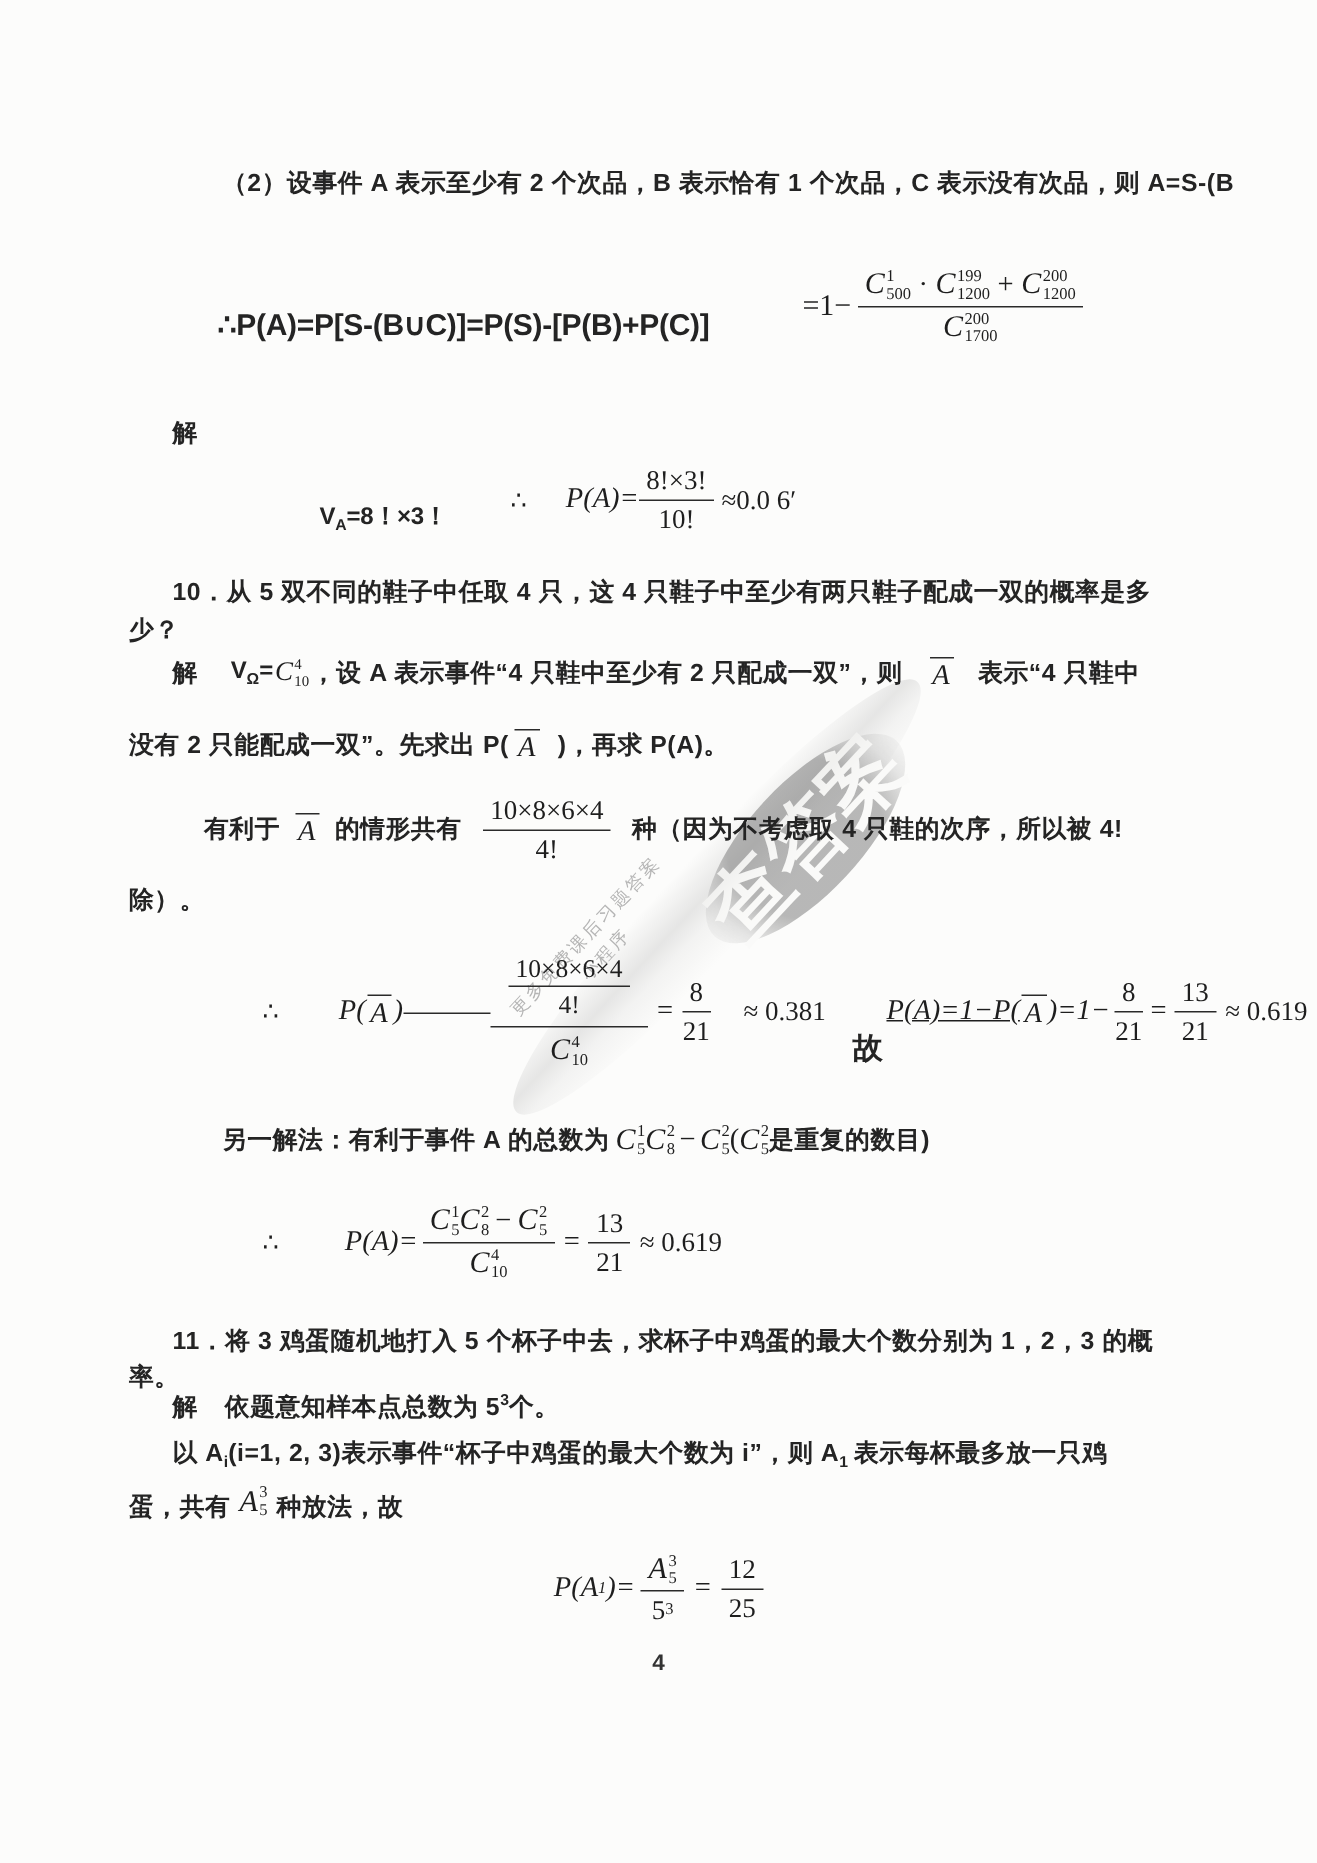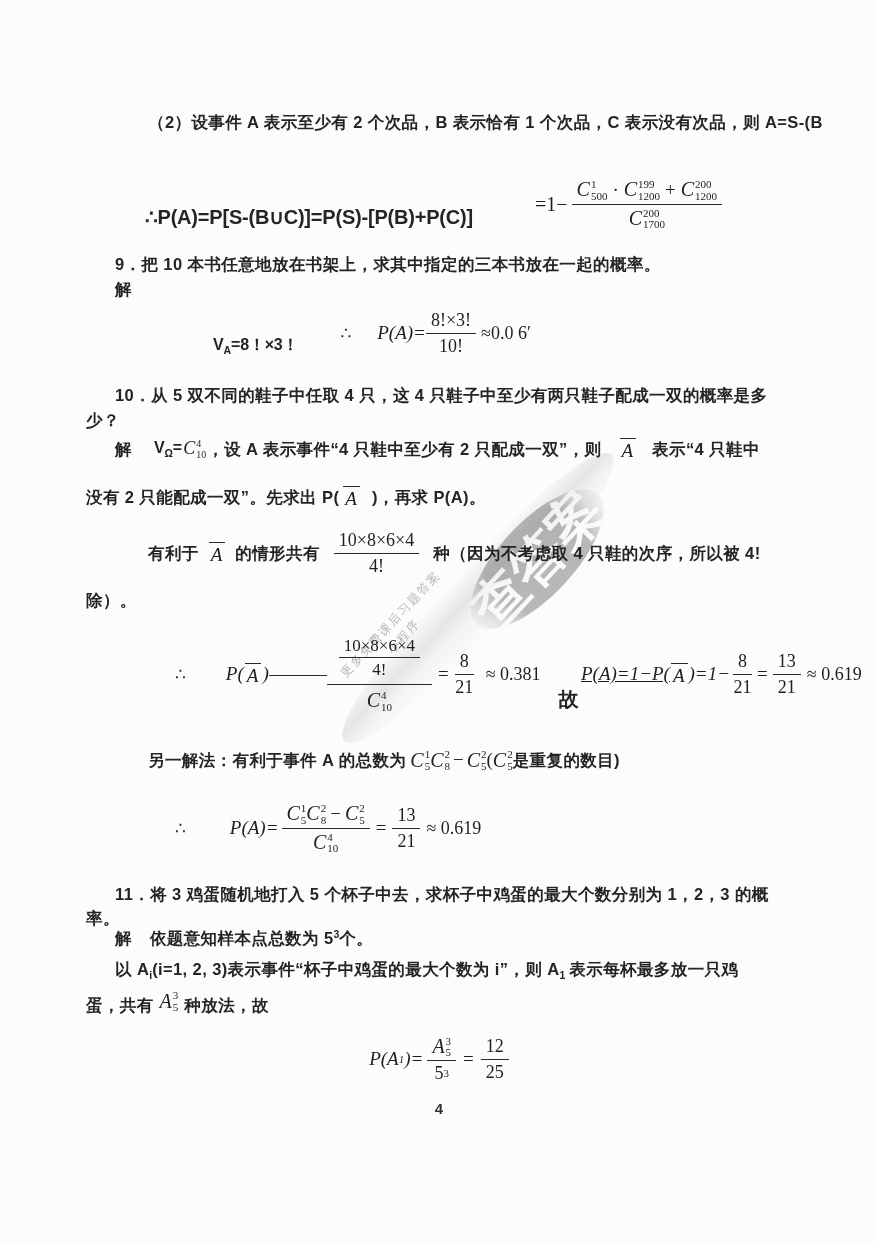--- a/index.html
+++ b/index.html
@@ -151,21 +151,20 @@
             <span class="cb">C</span>
             <span class="cs">
               <span>200</span>
               <span>1700</span>
             </span>
           </span>
       </span>
     </span>
   </div>
 
-  <div class="blk cn" style="left:115px; top:252px;">9．把 10 本书任意地放在书架上，求其中指定的三本书放在一起的概率。</div>
   <div class="row" style="left:115px; top:277px;">
     <span class="cn">解</span>
     <span class="gap8" style="width:58px;"></span>
   </div>
   <div class="row" style="left:213px; top:303px; height:60px;">
     <span class="cn blatin" style="margin-top:26px;"><span>V</span><sub>A</sub><span>=8！×3！</span></span>
     <span class="gap8" style="width:42px;"></span>
     <span class="math mup" style="font-size:17px;">∴</span>
     <span class="gap8" style="width:26px;"></span>
     <span class="math">P(A)=</span>
@@ -196,21 +195,21 @@
     <span class="gap8" style="width:12px;"></span>
     <span class="cn">表示“4 只鞋中</span>
   </div>
   <div class="row" style="left:86px; top:480px; height:34px;">
     <span class="cn">没有 2 只能配成一双”。先求出 P(</span>
     <span class="abar">A</span>
     <span class="gap8"></span>
     <span class="cn">)，再求 P(A)。</span>
   </div>
 
-  <div class="row" style="left:148px; top:522px; height:62px;">
+  <div class="row" style="left:136px; top:522px; height:62px;">
     <span class="cn">有利于</span>
     <span class="abar" style="margin:0 10px;">A</span>
     <span class="cn">的情形共有</span>
     <span class="frac mup" style="margin:0 14px; font-size:18px;">
       <span class="num">10×8×6×4</span>
       <span class="den">4!</span>
     </span>
     <span class="cn">种（因为不考虑取 4 只鞋的次序，所以被 4!</span>
   </div>
   <div class="blk cn" style="left:86px; top:588px;">除）。</div>
@@ -237,21 +236,21 @@
               <span>10</span>
             </span>
           </span>
       </span>
     </span>
     <span class="math mup" style="margin:0 6px;">=</span>
     <span class="frac mup" style="font-size:18px;">
       <span class="num">8</span>
       <span class="den">21</span>
     </span>
-    <span class="math mup" style="margin-left:12px; font-size:18px;">≈ 0.381</span>
+    <span class="math mup" style="margin-left:22px; font-size:18px;">≈ 0.381</span>
     <span class="gap8" style="width:18px;"></span>
     <span class="cn lowword" style="margin-bottom:6px;">故</span>
     <span class="math" style="margin-left:2px;text-decoration:underline;">P(A)=1−P(</span>
       <span class="abar" style="margin:0 1px;">A</span>
       <span class="math">)=1−</span>
     <span class="frac mup" style="font-size:18px; margin-left:3px;">
       <span class="num">8</span>
       <span class="den">21</span>
     </span>
     <span class="math mup" style="margin:0 5px;">=</span>

